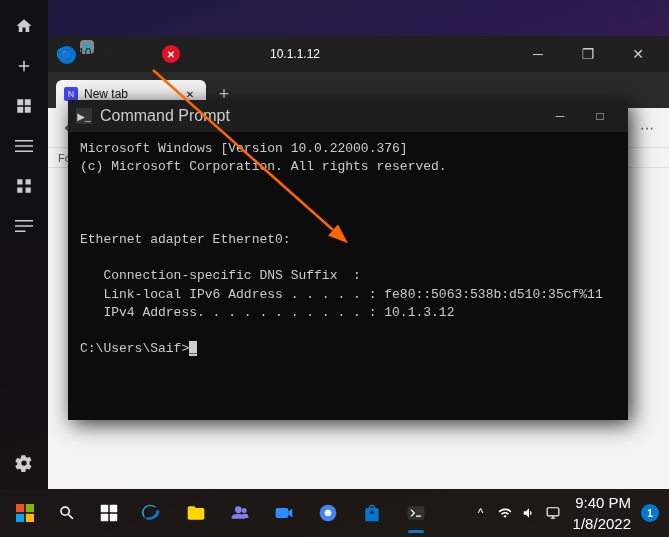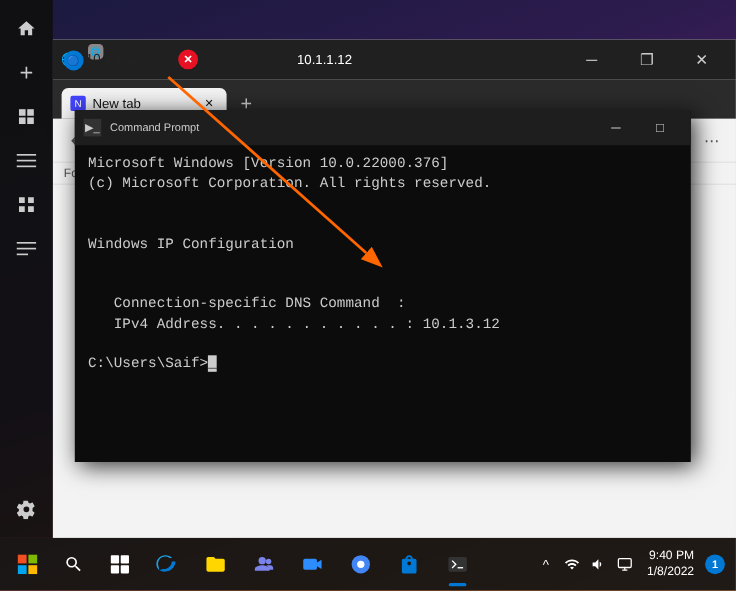--- a/index.html
+++ b/index.html
@@ -55,21 +55,21 @@
 
     .tray-icons {
       display: flex;
       align-items: center;
       gap: 4px;
     }
 
     .tray-clock {
       text-align: right;
       color: white;
-      font-size: 11px;
+      font-size: 15px;
       line-height: 1.4;
       padding: 0 4px;
     }
 
     .tray-badge {
       width: 18px;
       height: 18px;
       background: #0078d4;
       border-radius: 50%;
       display: flex;
@@ -315,21 +315,21 @@
       height: 16px;
       background: #333;
       display: flex;
       align-items: center;
       justify-content: center;
       font-size: 10px;
     }
 
     .cmd-title {
       color: #ccc;
-      font-size: 10px;
+      font-size: 16px;
       flex: 1;
     }
 
     .cmd-win-btns {
       display: flex;
       gap: 0;
     }
 
     .cmd-win-btn {
       width: 40px;
@@ -529,24 +529,25 @@
       <div class="cmd-win-btns">
         <div class="cmd-win-btn">─</div>
         <div class="cmd-win-btn">□</div>
       </div>
     </div>
     <div class="cmd-content">
       <div class="cmd-line">Microsoft Windows [Version 10.0.22000.376]</div>
       <div class="cmd-line">(c) Microsoft Corporation. All rights reserved.</div>
       <div class="cmd-line"> </div>
       <div class="cmd-line"> </div>
-      <div class="cmd-line">Windows IP Configuration</div>
       <div class="cmd-line"> </div>
+      <div class="cmd-line">Ethernet adapter Ethernet0:</div>
       <div class="cmd-line"> </div>
-      <div class="cmd-line">   Connection-specific DNS Command  :</div>
+      <div class="cmd-line">   Connection-specific DNS Suffix  :</div>
+      <div class="cmd-line">   Link-local IPv6 Address . . . . . : fe80::5063:538b:d510:35cf%11</div>
       <div class="cmd-line">   IPv4 Address. . . . . . . . . . . : 10.1.3.12</div>
       <div class="cmd-line"> </div>
       <div class="cmd-line">C:\Users\Saif&gt;<span style="background:#ccc;color:#0c0c0c;">_</span></div>
     </div>
   </div>
 
   <svg class="arrow-overlay" viewBox="0 0 300 250">
     <defs>
       <marker id="arrowhead" markerWidth="8" markerHeight="6" refX="0" refY="3" orient="auto">
         <polygon points="0 0, 8 3, 0 6" fill="#ff6600"></polygon>

